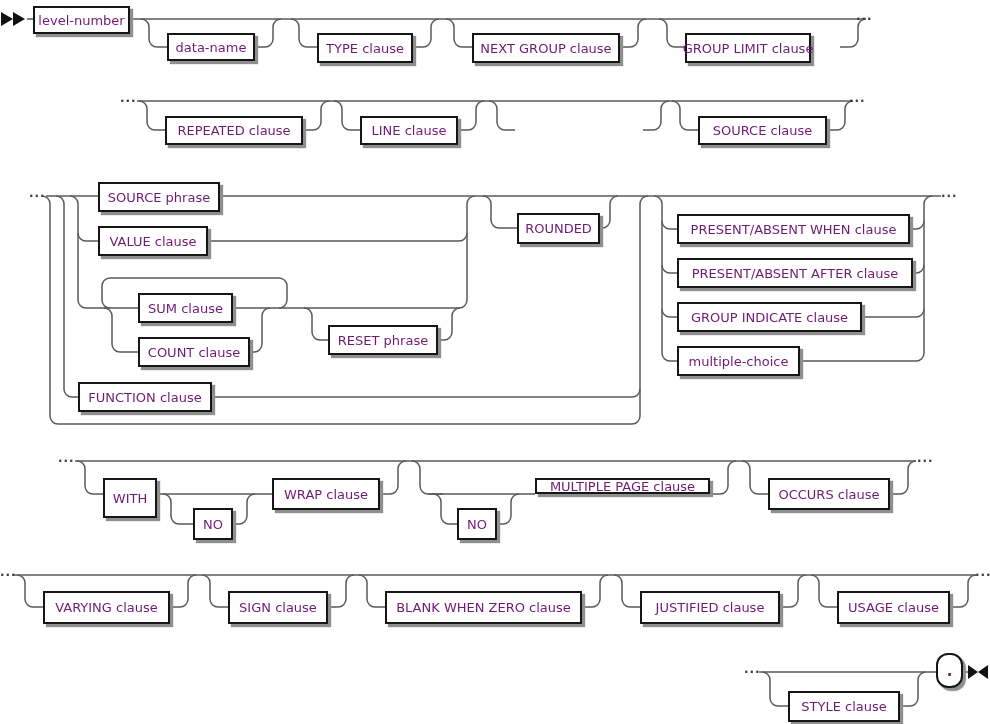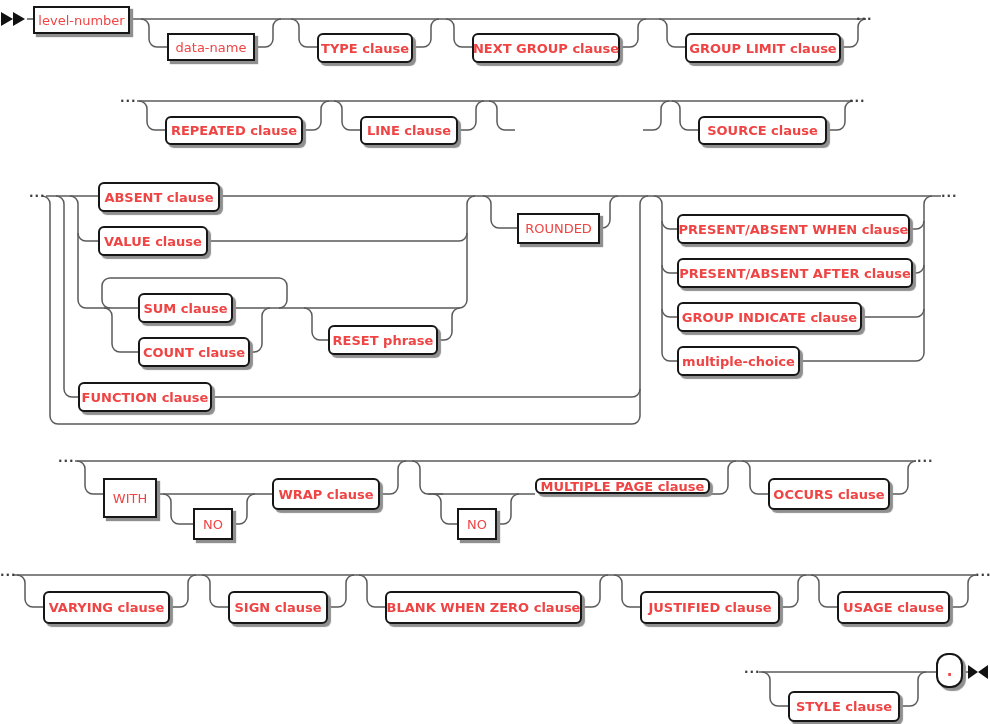--- a/index.html
+++ b/index.html
@@ -1,22 +1,22 @@
 <!DOCTYPE html>
 <html><head>
 <meta charset="utf-8">
 <style>
   html,body{margin:0;padding:0;background:#fff;}
   #canvas{position:relative;width:990px;height:724px;background:#fff;overflow:hidden;
           font-family:"DejaVu Sans","Liberation Sans",sans-serif;}
   #wires{position:absolute;left:0;top:0;}
   .node{position:absolute;display:flex;align-items:center;justify-content:center;
-        background:#fff;border:2px solid #161616;color:#ef4444;font-size:13px;
+        background:#fff;border:2px solid #161616;color:#701a75;font-size:13px;
         box-shadow:3px 3px 1px #8f8f8f;box-sizing:border-box;white-space:nowrap;}
-  .round{border-radius:6px;font-weight:bold;}
+  .round{border-radius:0;font-weight:normal;}
   .sharp{border-radius:0;font-weight:normal;}
   .pill{border-radius:12px;font-weight:bold;font-size:15px;}
   .dots{position:absolute;color:#3c3c3c;font-size:12px;font-weight:bold;
         letter-spacing:1px;line-height:14px;height:14px;}
 </style>
 </head>
 <body>
 
 <div id="canvas">
 
@@ -119,27 +119,27 @@
   <div class="dots" style="left:58px;top:454px">···</div>
   <div class="dots" style="left:917px;top:454px">···</div>
   <div class="dots" style="left:0px;top:568px">···</div>
   <div class="dots" style="left:975px;top:568px">···</div>
   <div class="dots" style="left:744px;top:665px">···</div>
 
   <div class="node sharp" style="left:33px;top:6px;width:97px;height:28px">level-number</div>
   <div class="node sharp" style="left:167px;top:33px;width:88px;height:28px">data-name</div>
   <div class="node round" style="left:317px;top:33px;width:96px;height:30px">TYPE clause</div>
   <div class="node round" style="left:472px;top:33px;width:148px;height:30px">NEXT GROUP clause</div>
-  <div class="node round" style="left:685px;top:33px;width:156px;height:30px">GROUP LIMIT clause</div>
+  <div class="node round" style="left:685px;top:33px;width:126px;height:30px">GROUP LIMIT clause</div>
 
   <div class="node round" style="left:165px;top:116px;width:138px;height:29px">REPEATED clause</div>
   <div class="node round" style="left:360px;top:116px;width:98px;height:29px">LINE clause</div>
   <div class="node round" style="left:698px;top:116px;width:129px;height:29px">SOURCE clause</div>
 
-  <div class="node round" style="left:98px;top:182px;width:122px;height:30px">ABSENT clause</div>
+  <div class="node round" style="left:98px;top:182px;width:122px;height:30px">SOURCE phrase</div>
   <div class="node round" style="left:98px;top:226px;width:110px;height:30px">VALUE clause</div>
   <div class="node round" style="left:138px;top:293px;width:95px;height:30px">SUM clause</div>
   <div class="node round" style="left:138px;top:337px;width:112px;height:30px">COUNT clause</div>
   <div class="node round" style="left:328px;top:325px;width:110px;height:30px">RESET phrase</div>
   <div class="node sharp" style="left:517px;top:213px;width:83px;height:31px">ROUNDED</div>
   <div class="node round" style="left:677px;top:214px;width:233px;height:30px">PRESENT/ABSENT WHEN clause</div>
   <div class="node round" style="left:78px;top:382px;width:134px;height:30px">FUNCTION clause</div>
   <div class="node round" style="left:677px;top:258px;width:236px;height:30px">PRESENT/ABSENT AFTER clause</div>
   <div class="node round" style="left:677px;top:302px;width:185px;height:30px">GROUP INDICATE clause</div>
   <div class="node round" style="left:677px;top:346px;width:123px;height:30px">multiple-choice</div>

